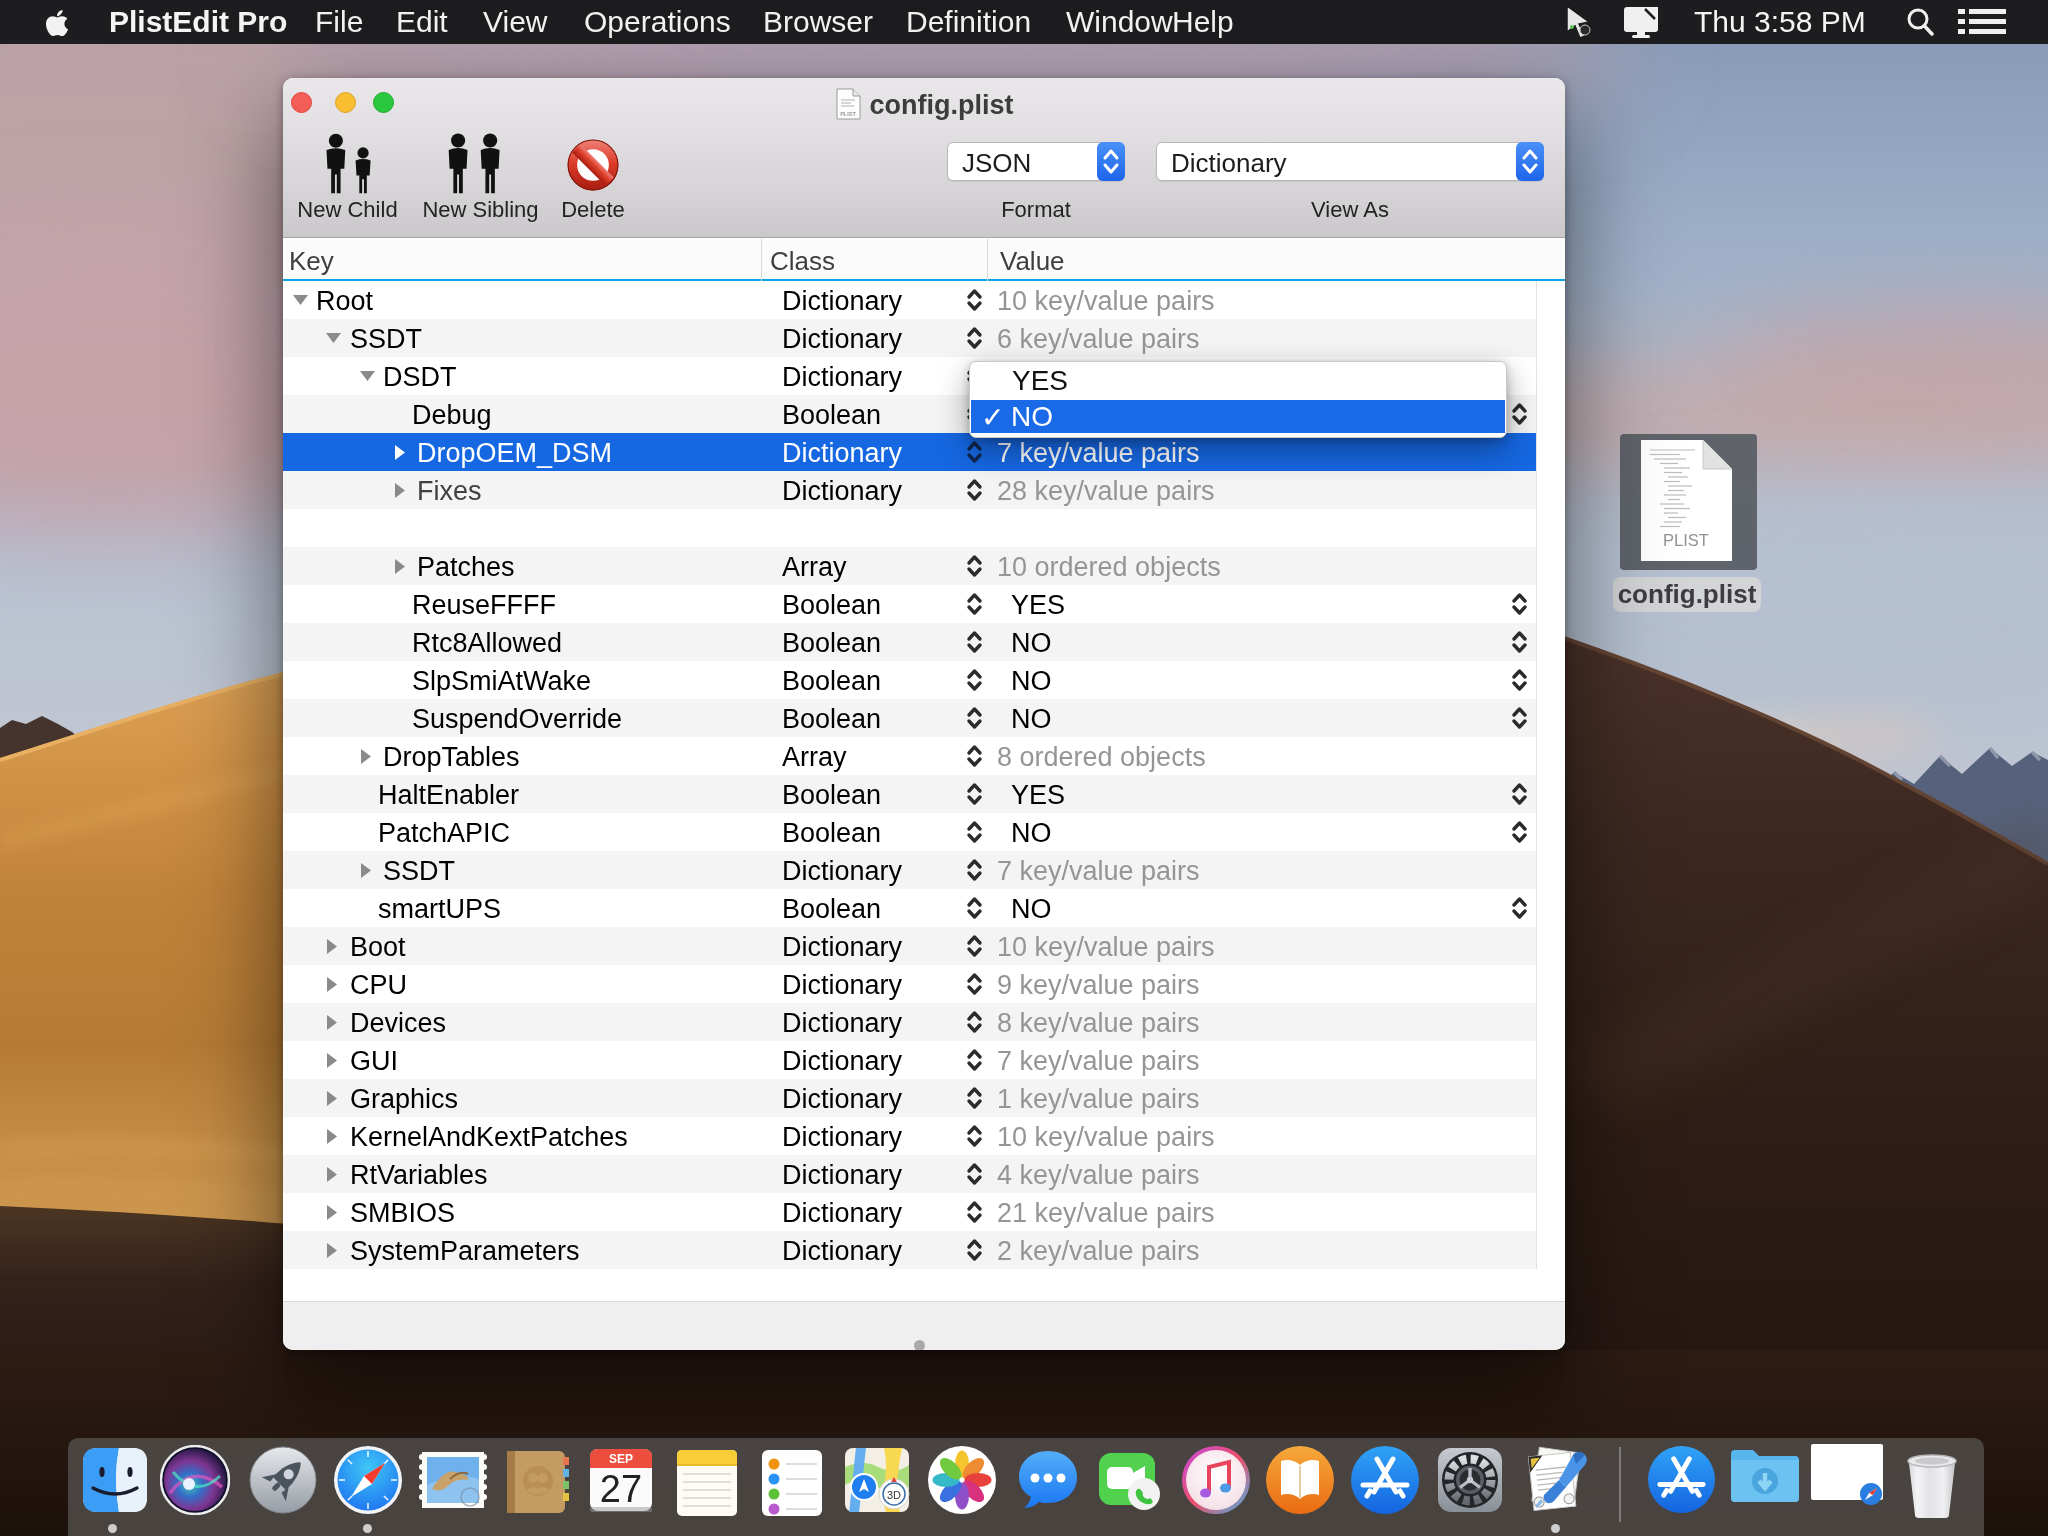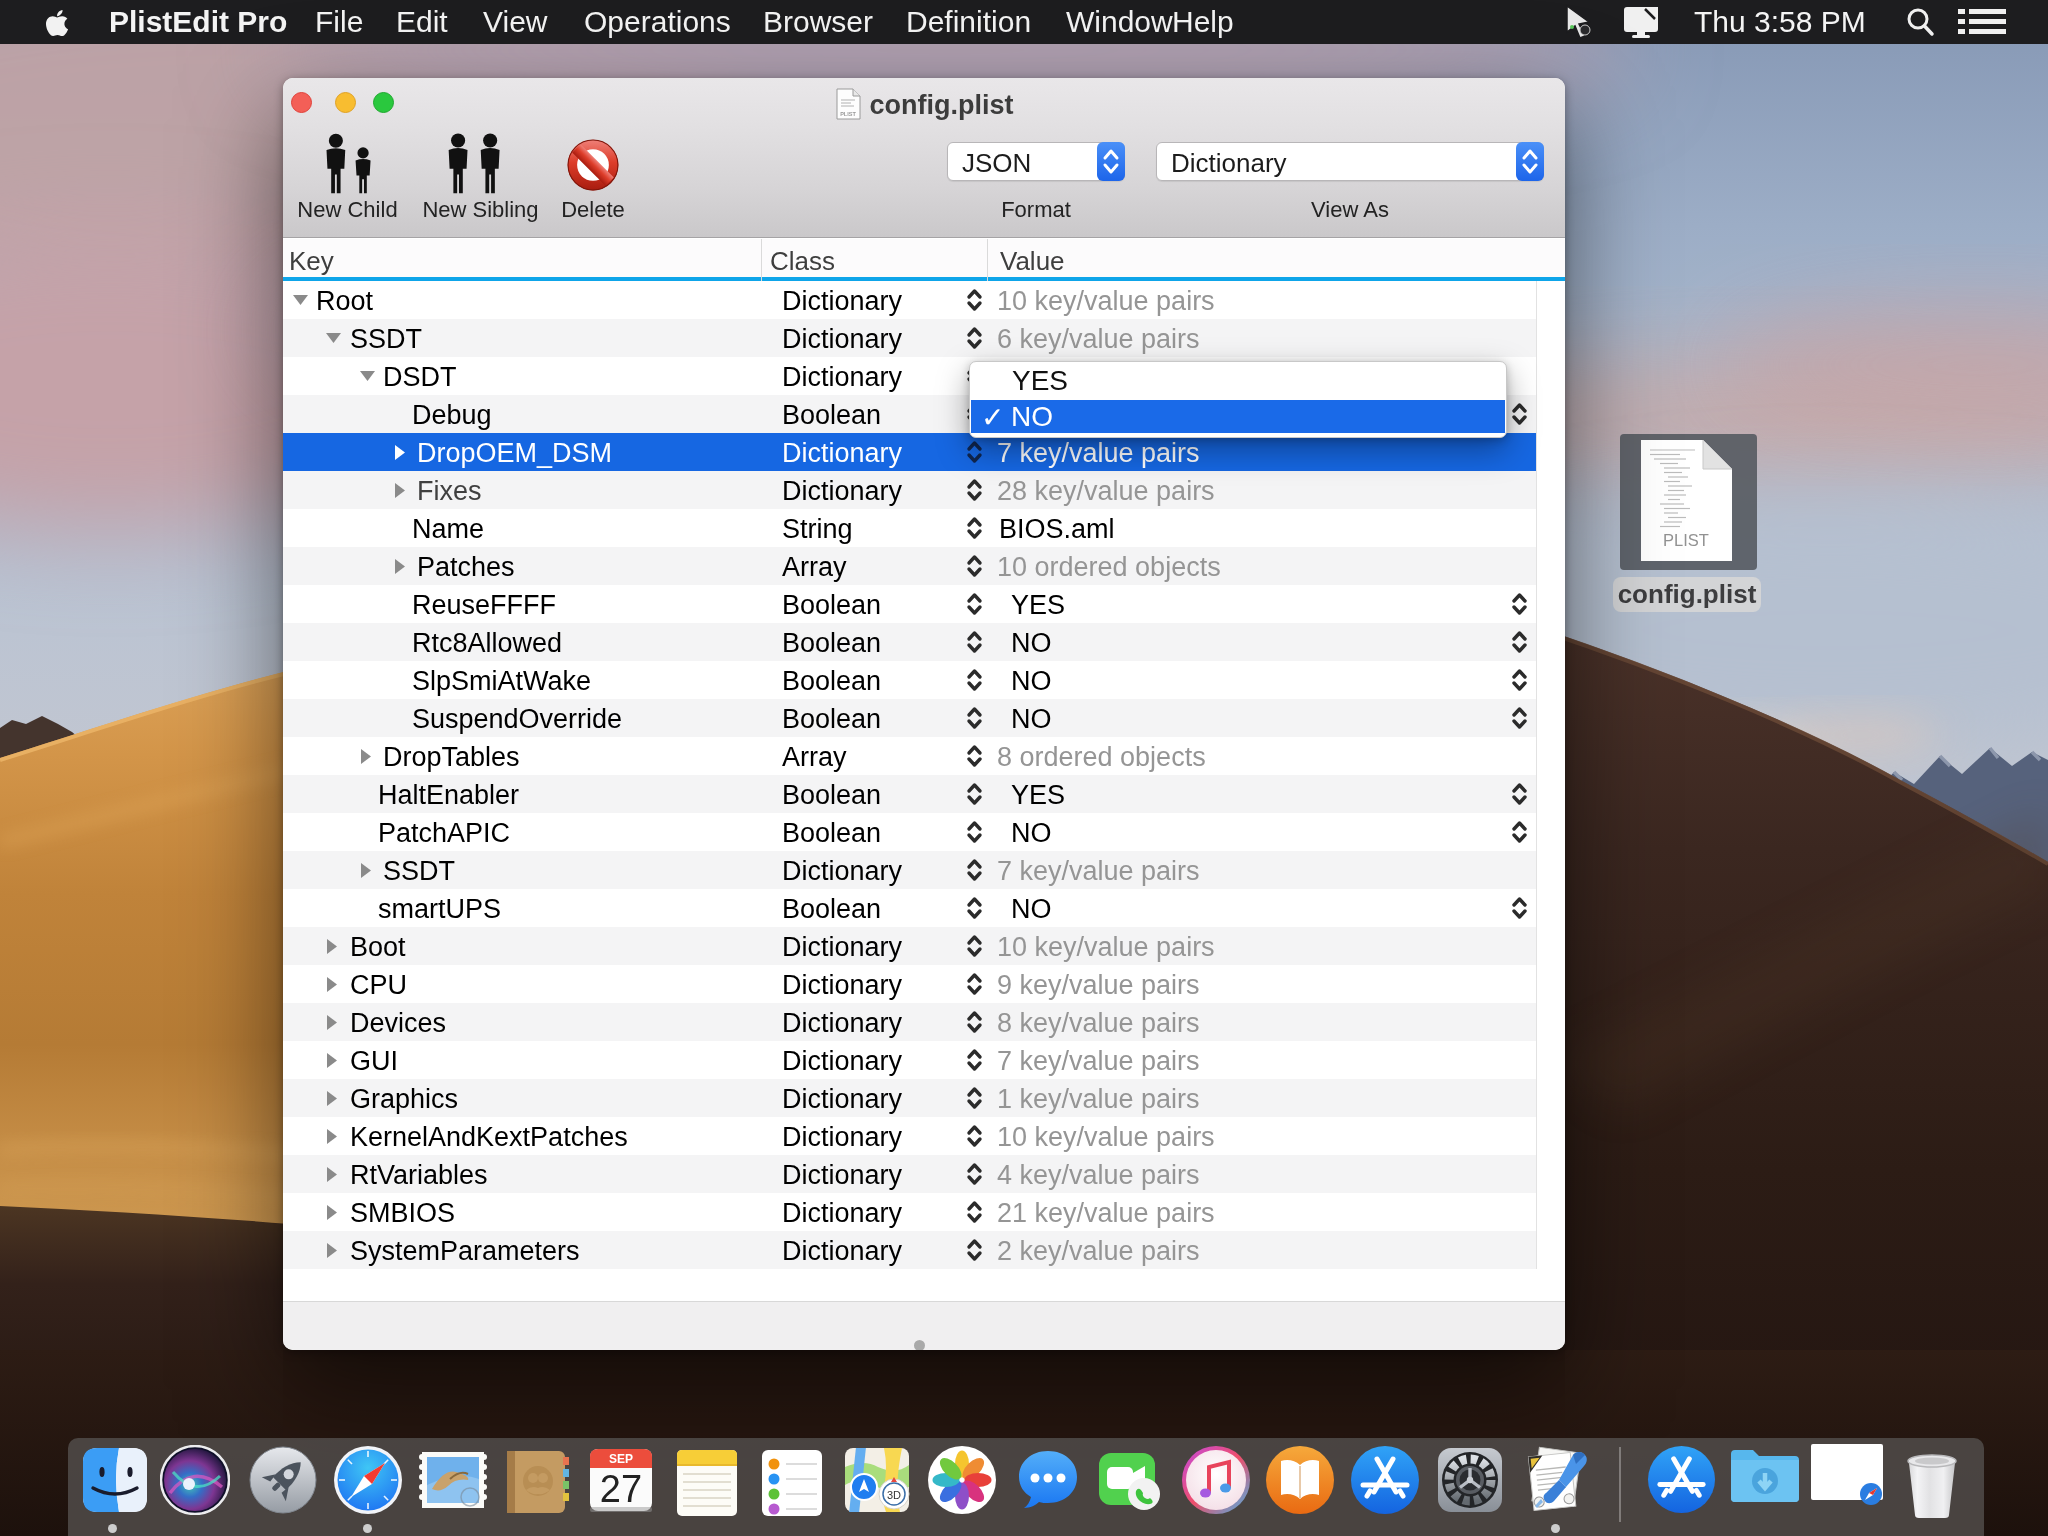--- a/index.html
+++ b/index.html
@@ -15,21 +15,21 @@
   background:linear-gradient(180deg,#e9e7e9 0%,#e2e0e2 30%,#d6d4d6 70%,#cac8ca 100%); border-bottom:1px solid #a5a3a5; }
 .tl { position:absolute; top:14px; width:21px; height:21px; border-radius:50%; }
 #title { position:absolute; top:10px; left:0; width:100%; text-align:center; font-size:27px; font-weight:bold; color:#3c3c3c; }
 .tbl { position:absolute; font-size:22px; color:#232323; text-align:center; top:119px; }
 .sel { position:absolute; top:64px; height:39px; background:#fff; border:1px solid #b8b6b8; border-radius:6px;
    box-shadow:0 1px 1px rgba(0,0,0,0.08); font-size:26px; color:#1c1c1c; }
 .sel .cap { position:absolute; right:-1px; top:-1px; width:28px; height:39px; border-radius:6px;
    background:linear-gradient(180deg,#4a90f8 0%,#1d65ea 100%); }
 .sel .txt { position:absolute; left:14px; top:5px; }
 
-#thead { position:absolute; left:0; top:161px; width:100%; height:42px; background:#fcfbfc; border-bottom:4px solid #0ea5e9; font-size:26px; color:#3e3e3e; }
+#thead { position:absolute; left:0; top:161px; width:100%; height:42px; background:#fcfbfc; border-bottom:2px solid #0ea5e9; font-size:26px; color:#3e3e3e; }
 #thead .h { position:absolute; top:7px; }
 #thead .sep { position:absolute; top:0; width:1px; height:42px; background:#dadada; }
 .row { position:absolute; left:0; width:1253px; height:38px; }
 .kt { position:absolute; top:5px; font-size:27px; }
 .ct { position:absolute; left:499px; top:5px; font-size:27px; }
 .vt { position:absolute; top:5px; font-size:27px; }
 #gutter { position:absolute; left:1253px; top:203px; width:1px; height:988px; background:#e2e2e2; }
 #botstrip { position:absolute; left:0; top:1223px; width:100%; height:49px; background:#f0eff0; border-top:1px solid #d8d8d8; }
 #botdot { position:absolute; left:631px; top:1262px; width:11px; height:11px; border-radius:50%; background:#a9a9a9; }
 
@@ -334,29 +334,20 @@
           </svg>
         </div>
         <div class="kt" style="left:134px;color:#404040">Fixes</div>
         <div class="ct" style="color:#000000">Dictionary</div>
         <svg width="17" height="26" viewBox="0 0 17 26" style="position:absolute;left:683px;top:6px" class="">
           <path d="M3 10 L8.5 4 L14 10" stroke="#2b2b2b" stroke-width="3.4" fill="none" stroke-linecap="round" stroke-linejoin="round"></path>
           <path d="M3 16 L8.5 22 L14 16" stroke="#2b2b2b" stroke-width="3.4" fill="none" stroke-linecap="round" stroke-linejoin="round"></path>
         </svg>
         <div class="vt" style="left:714px;color:#959595">28 key/value pairs</div>
       </div>
-<div class="row" style="top:431px;background:#ffffff">
-        <div class="kt" style="left:129px;color:#000000">Name</div>
-        <div class="ct" style="color:#000000">String</div>
-        <svg width="17" height="26" viewBox="0 0 17 26" style="position:absolute;left:683px;top:6px" class="">
-          <path d="M3 10 L8.5 4 L14 10" stroke="#2b2b2b" stroke-width="3.4" fill="none" stroke-linecap="round" stroke-linejoin="round"></path>
-          <path d="M3 16 L8.5 22 L14 16" stroke="#2b2b2b" stroke-width="3.4" fill="none" stroke-linecap="round" stroke-linejoin="round"></path>
-        </svg>
-        <div class="vt" style="left:716px;color:#000000">BIOS.aml</div>
-      </div>
 <div class="row" style="top:469px;background:#f4f4f5">
         <div style="position:absolute;left:110px;top:0;width:20px;height:38px">
           <svg width="13" height="17" viewBox="0 0 13 17" style="position:absolute;top:11px">
             <path d="M2 1 L12 8.5 L2 16 Z" fill="#8a8a8a"></path>
           </svg>
         </div>
         <div class="kt" style="left:134px;color:#000000">Patches</div>
         <div class="ct" style="color:#000000">Array</div>
         <svg width="17" height="26" viewBox="0 0 17 26" style="position:absolute;left:683px;top:6px" class="">
           <path d="M3 10 L8.5 4 L14 10" stroke="#2b2b2b" stroke-width="3.4" fill="none" stroke-linecap="round" stroke-linejoin="round"></path>

